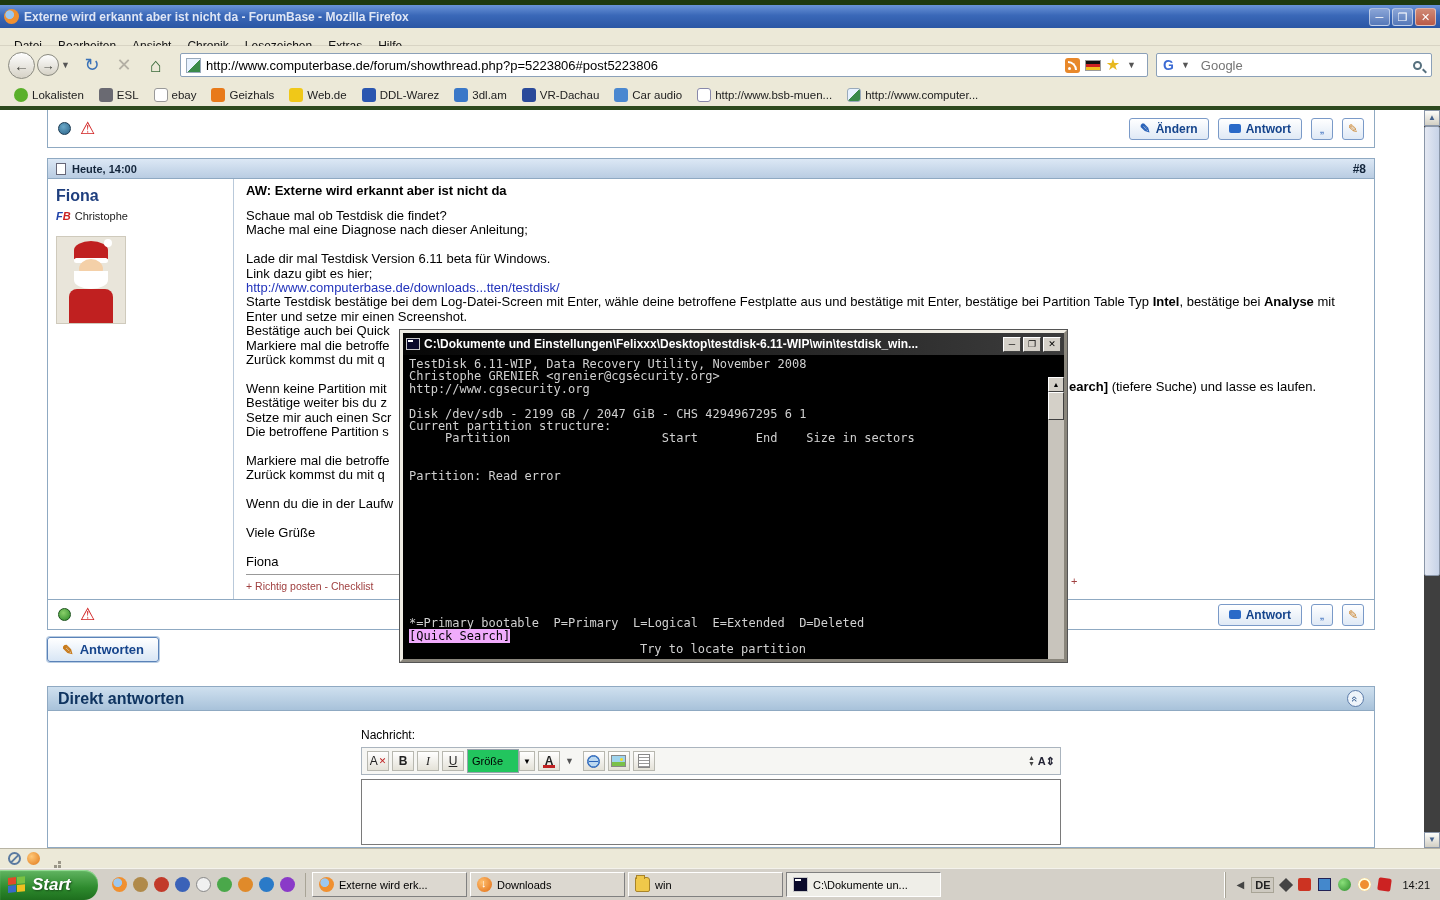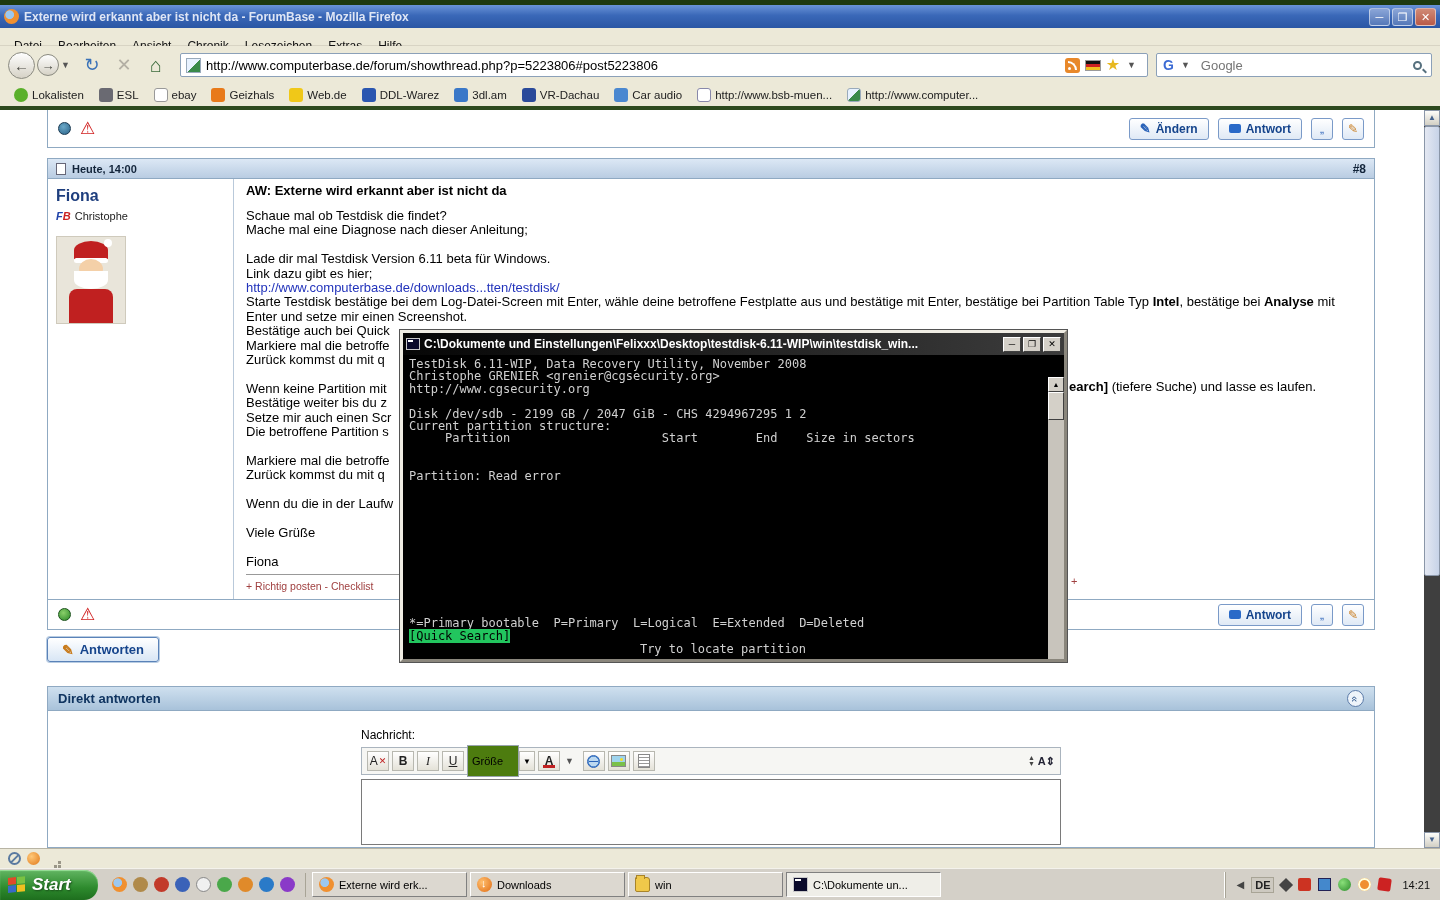--- a/index.html
+++ b/index.html
@@ -109,31 +109,31 @@
   .sig-right { position:absolute; font-size:11px; color:#a04040; }
   .post-foot { height:30px; border-top:1px solid #8fa9c2; display:flex; align-items:center; justify-content:space-between; padding:0 10px; }
 
   .answer-btn { position:absolute; top:527px; left:47px; height:25px; display:inline-flex; align-items:center; gap:6px; padding:0 14px;
     background:linear-gradient(#ffffff,#d8e6f5); border:1px solid #5a82b8; border-radius:3px; font-weight:bold; font-size:13px; color:#15448c; box-shadow:0 0 0 1px #b8cce2; }
   .pencil-ic { color:#c87a1a; font-size:14px; }
 
   
   .qr-panel { position:absolute; top:576px; left:47px; width:1328px; height:162px; border:1px solid #8fa9c2; background:#fff; }
   .qr-head { height:24px; background:linear-gradient(#cfe0ef,#a8c2da); display:flex; align-items:center; justify-content:space-between; padding:0 10px; border-bottom:1px solid #8fa9c2; }
-  .qr-title { font-size:13px; font-weight:bold; color:#0f3460; }
+  .qr-title { font-size:16px; font-weight:bold; color:#0f3460; }
   .collapse-btn { width:17px; height:17px; border-radius:50%; border:1px solid #5a7aa8; background:#eef4fa; color:#2a5288; font-size:11px; display:flex; align-items:center; justify-content:center; }
   .collapse-btn span { transform:rotate(90deg); display:block; line-height:0; }
   .qr-body { position:relative; height:137px; }
   .msg-label { position:absolute; left:313px; top:17px; font-size:12px; color:#000; }
   .ed-toolbar { position:absolute; left:313px; top:36px; width:700px; height:28px; border:1px solid #aab4be; background:#f6f6f3; display:flex; align-items:center; padding:0 5px; gap:3px; }
   .edbtn { width:22px; height:20px; border:1px solid #b8b8b0; background:linear-gradient(#fff,#e4e2d8); display:flex; align-items:center; justify-content:center; font-size:12px; color:#222; }
   .edbtn.b { font-weight:bold; } .edbtn.i { font-style:italic; font-family:"Liberation Serif",serif; } .edbtn.u { text-decoration:underline; }
   .rm-x { color:#c02020; font-size:9px; margin-left:1px; }
   .size-dd { height:20px; display:flex; align-items:center; }
-  .size-dd .val { width:52px; height:32px; border:1px solid #9aa4ae; background:#4d7c0f; font-size:11px; padding:0 4px; display:flex; align-items:center; }
+  .size-dd .val { width:52px; height:24px; border:1px solid #9aa4ae; background:#22c55e; font-size:11px; padding:0 4px; display:flex; align-items:center; }
   .size-dd .arr { width:16px; height:20px; border:1px solid #b8b8b0; background:linear-gradient(#fff,#e4e2d8); font-size:8px; display:flex; align-items:center; justify-content:center; }
   .fontA { position:relative; font-weight:bold; }
   .fontA::after { content:""; position:absolute; left:4px; bottom:2px; width:12px; height:3px; background:#c02020; }
   .globe-ic { width:13px; height:13px; border-radius:50%; border:1px solid #2a62b8; background:
     linear-gradient(#0000, #0000), radial-gradient(circle, #bcd8f0 0 60%, #5a92d0 61%); position:relative; }
   .globe-ic::after { content:""; position:absolute; left:1px; top:5px; width:9px; height:1px; background:#2a62b8; }
   .img-ic { width:15px; height:12px; border:1px solid #888; background:linear-gradient(#9ed4ee 55%, #7ac04a 55%); position:relative; }
   .img-ic::after { content:""; position:absolute; right:2px; top:2px; width:3px; height:3px; border-radius:50%; background:#f8e020; }
   .quote-ic { width:12px; height:14px; border:1px solid #888; background:repeating-linear-gradient(#fff 0 2px, #999 2px 3px); }
   .ed-spacer { flex:1; }
@@ -146,21 +146,21 @@
   .con-title { height:22px; background:linear-gradient(to right,#060606,#3c3c3c); display:flex; align-items:center; padding:0 3px; gap:4px; }
   .con-ic { width:14px; height:12px; background:#0a0a2a; border:1px solid #c8c8c8; position:relative; flex:0 0 auto; }
   .con-ic::after { content:""; position:absolute; left:1px; top:1px; width:5px; height:2px; background:#fff; }
   .con-ttext { color:#fff; font-size:12px; font-weight:bold; flex:1; white-space:nowrap; overflow:hidden; }
   .con-btns { display:flex; gap:2px; }
   .con-btn { width:18px; height:15px; background:#d4d0c8; border:1px solid; border-color:#fff #404040 #404040 #fff; font-size:9px; line-height:13px; text-align:center; color:#000; }
   .con-client { position:relative; height:304px; background:#000; padding:3px 6px; overflow:hidden; }
   .cline { font-family:"DejaVu Sans Mono","Liberation Mono",monospace; font-size:12px; line-height:12.4px; min-height:12.4px; color:#d0d0d0; white-space:pre; }
   .con-footer { position:absolute; left:6px; bottom:30px; }
   .con-sel-row { position:absolute; left:6px; bottom:17px; }
-  .con-sel { background:#22c55e; color:#000; }
+  .con-sel { background:#f0abfc; color:#000; }
   .con-action { position:absolute; left:0; bottom:4px; width:640px; text-align:center; }
   .con-scroll { position:absolute; right:0; top:22px; width:16px; height:304px; background:#c8c4bc; }
   .con-scroll .sbtn { position:absolute; left:0; width:16px; height:15px; background:#d4d0c8; border:1px solid; border-color:#fff #404040 #404040 #fff; font-size:7px; text-align:center; line-height:13px; color:#000; }
   .con-scroll .up { top:0; }
   .con-scroll .thumb { position:absolute; left:0; top:15px; width:16px; height:28px; background:#d4d0c8; border:1px solid; border-color:#fff #404040 #404040 #fff; }
 
   
   .bscroll { position:absolute; right:0; top:0; width:16px; height:738px; background:#3f3f3f; }
   .bscroll .sbtn { position:absolute; left:0; width:16px; height:16px; background:linear-gradient(#fdfdfa,#d2cfc4); border:1px solid #8a96a8; font-size:8px; text-align:center; line-height:14px; color:#44628e; }
   .bscroll .up { top:0; } .bscroll .down { bottom:0; }
@@ -452,21 +452,21 @@
           <span class="con-btn">─</span>
           <span class="con-btn">❐</span>
           <span class="con-btn">✕</span>
         </span>
       </div>
       <div class="con-client">
         <div class="cline">TestDisk 6.11-WIP, Data Recovery Utility, November 2008</div>
         <div class="cline">Christophe GRENIER &lt;grenier@cgsecurity.org&gt;</div>
         <div class="cline">http://www.cgsecurity.org</div>
         <div class="cline"></div>
-        <div class="cline">Disk /dev/sdb - 2199 GB / 2047 GiB - CHS 4294967295 1 2</div>
+        <div class="cline">Disk /dev/sdb - 2199 GB / 2047 GiB - CHS 4294967295 6 1</div>
         <div class="cline">Current partition structure:</div>
         <div class="cline">     Partition                     Start        End    Size in sectors</div>
         <div class="cline"></div>
         <div class="cline"></div>
         <div class="cline">Partition: Read error</div>
         <div class="cline con-footer">*=Primary bootable  P=Primary  L=Logical  E=Extended  D=Deleted</div>
         <div class="cline con-sel-row"><span class="con-sel">[Quick Search]</span></div>
         <div class="cline con-action">Try to locate partition</div>
         <div class="con-scroll">
           <span class="sbtn up">▲</span>

